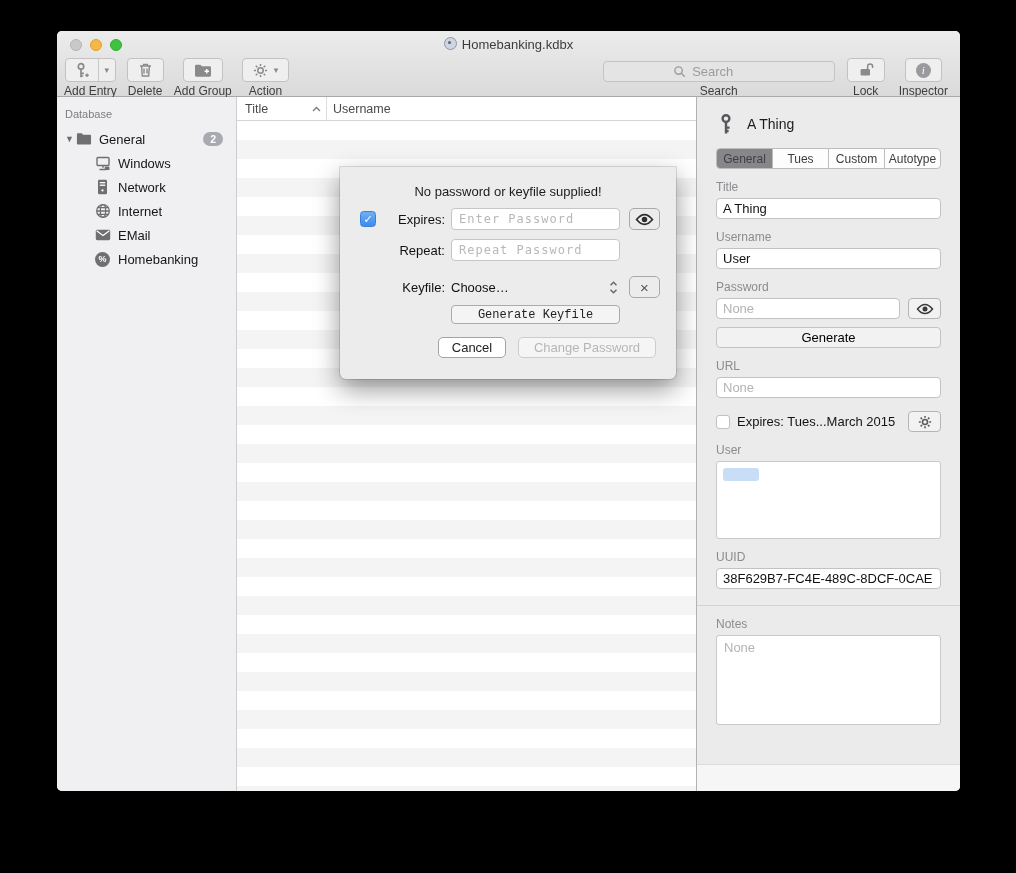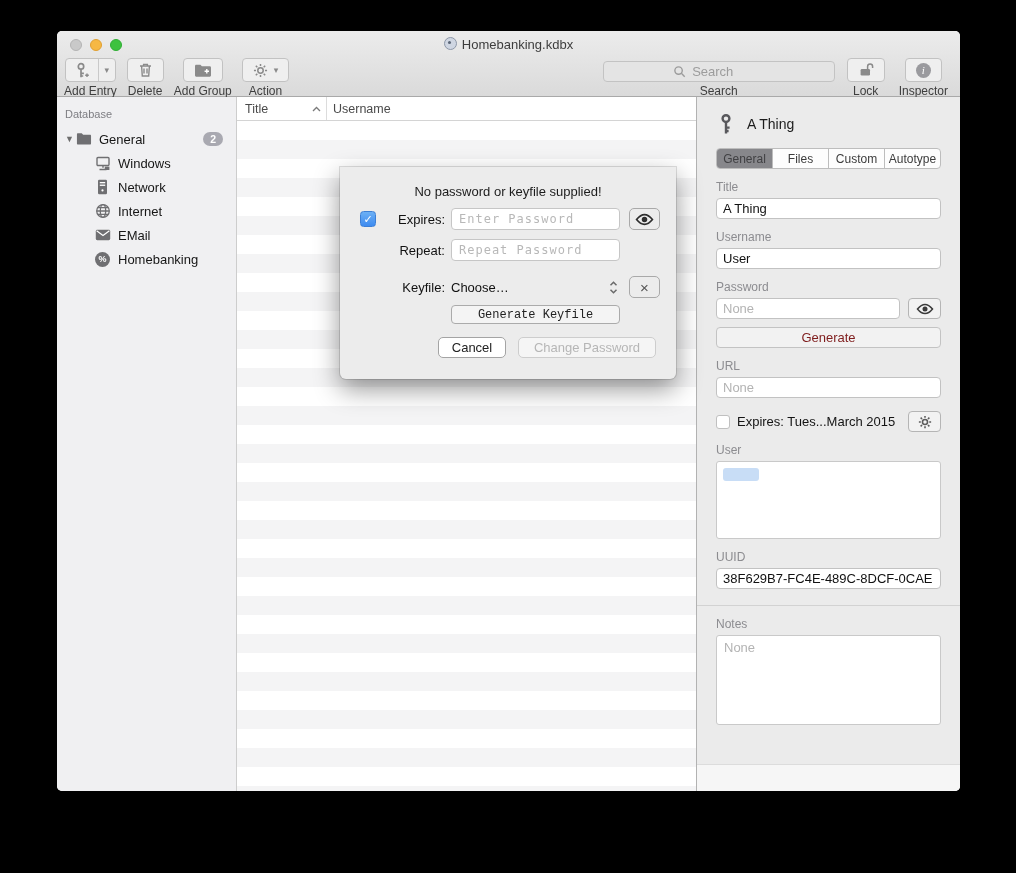--- a/index.html
+++ b/index.html
@@ -59,21 +59,21 @@
   .entry-title{font-size:14px;color:#1c1c1c;}
   .segctl{display:flex;height:19px;margin-top:13px;border:1px solid #bdbdbd;border-radius:4px;background:#fdfdfd;overflow:hidden;font-size:12px;color:#3c3c3c;}
   .segctl .seg{flex:1;display:flex;align-items:center;justify-content:center;border-right:1px solid #bdbdbd;}
   .segctl .seg:last-child{border-right:none;}
   .segctl .seg.sel{background:#87878b;color:#404043;}
   .flabel{font-size:12px;color:#8c8c90;margin:11px 0 4px;}
   .ifield{width:100%;height:21px;background:#fff;border:1px solid #c2c2c2;border-radius:4px;font-size:13px;color:#111;padding:0 6px;box-sizing:border-box;font-family:inherit;outline:none;}
   .ifield::placeholder{color:#b3b3b3;}
   .fieldrow{display:flex;gap:8px;align-items:center;}
   .sqbtn{width:33px;height:21px;border:1px solid #b5b5b5;border-radius:4px;background:#f2f2f2;display:flex;align-items:center;justify-content:center;flex:none;box-sizing:border-box;}
-  .widebtn{width:100%;height:21px;margin-top:8px;border:1px solid #c3c3c3;border-radius:4px;background:#f2f2f2;font-size:13px;color:#7f1d1d;display:flex;align-items:center;justify-content:center;box-sizing:border-box;}
+  .widebtn{width:100%;height:21px;margin-top:8px;border:1px solid #c3c3c3;border-radius:4px;background:#f2f2f2;font-size:13px;color:#000000;display:flex;align-items:center;justify-content:center;box-sizing:border-box;}
   .expires{display:flex;align-items:center;margin-top:13px;gap:7px;}
   .cb{width:14px;height:14px;background:#fff;border:1px solid #c0c0c0;border-radius:3px;box-sizing:border-box;flex:none;}
   .expires .lbl{flex:1;color:#141414;font-size:13px;white-space:nowrap;overflow:hidden;}
   .tagsbox{height:78px;background:#fff;border:1px solid #c9c9c9;border-radius:3px;padding:6px;box-sizing:border-box;}
   .tagpill{width:36px;height:13px;background:#c8ddf6;border-radius:3px;}
   .insp-div{border-top:1px solid #d2d2d2;margin:16px -19px 0;}
   .notesarea{width:100%;height:90px;background:#fff;border:1px solid #c9c9c9;border-radius:3px;resize:none;font-family:inherit;font-size:13px;padding:4px 7px;box-sizing:border-box;color:#111;outline:none;}
   .notesarea::placeholder{color:#b3b3b3;}
   .insp-bottom{position:absolute;left:0;right:0;bottom:0;height:26px;background:#f6f6f6;border-top:1px solid #dcdcdc;}
   
@@ -281,21 +281,21 @@
         <svg width="20" height="22" viewBox="0 0 20 22" fill="none" stroke="#58585c" stroke-width="2.4">
           <circle cx="10" cy="5.6" r="3.4"></circle>
             <path d="M10 9v11.6"></path>
             <path d="M10 14.6h3.6M10 18h2.6"></path>
         </svg>
         <span class="entry-title">A Thing</span>
       </div>
 
       <div class="segctl">
         <div class="seg sel">General</div>
-        <div class="seg">Files</div>
+        <div class="seg">Tues</div>
         <div class="seg">Custom</div>
         <div class="seg">Autotype</div>
       </div>
 
       <div class="flabel">Title</div>
       <input class="ifield" type="text" value="A Thing" style="">
 
       <div class="flabel">Username</div>
       <input class="ifield" type="text" value="User" style="">
 

